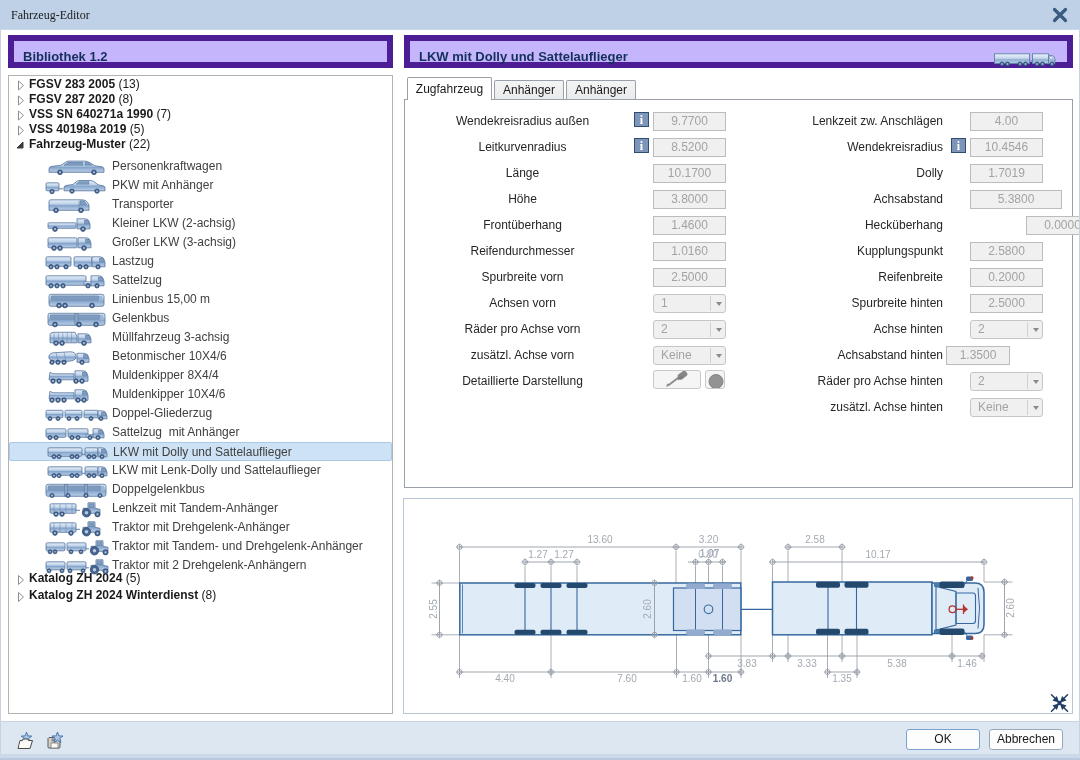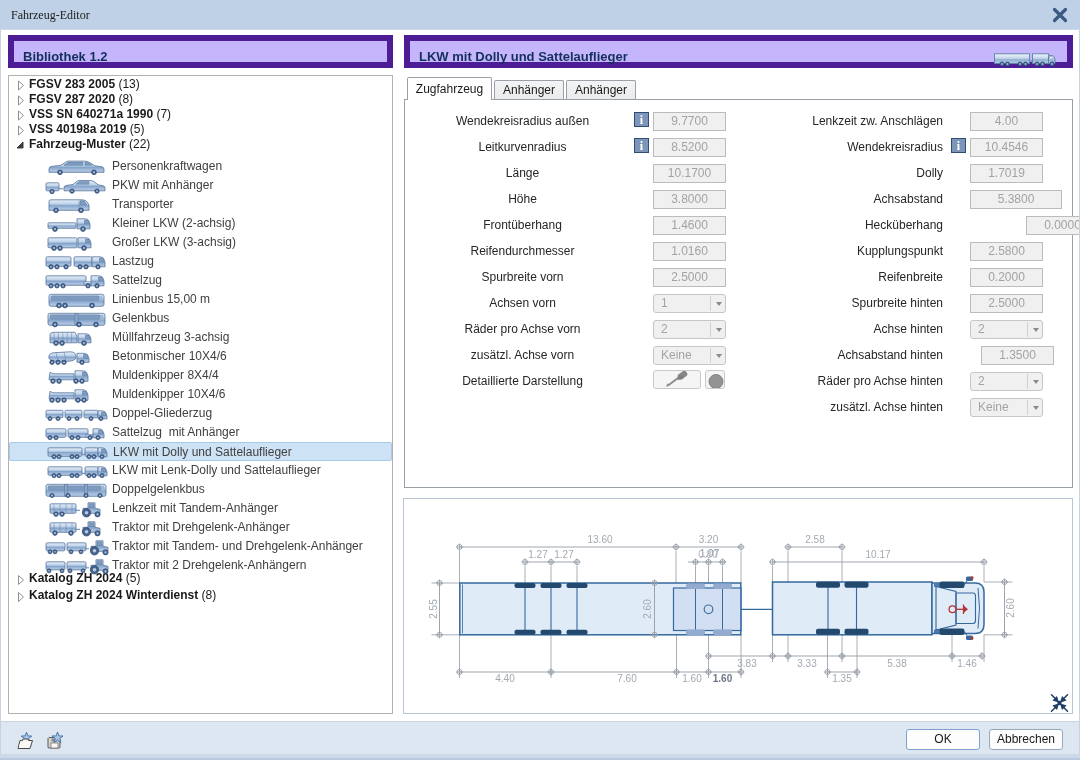--- a/index.html
+++ b/index.html
@@ -552,21 +552,21 @@
 <div class="ffield" style="left:970px;top:267.5px;width:73px">0.2000</div>
 <div class="flabelr" style="top:295px">Spurbreite hinten</div>
 <div class="ffield" style="left:970px;top:293.5px;width:73px">2.5000</div>
 <div class="flabelr" style="top:321px">Achse hinten</div>
 <div class="fcombo" style="left:970px;top:319.5px;width:73px">
     <span class="cval">2</span>
     <span class="cdiv" style="left:56px"></span>
     <span class="carr" style="left:62px"></span>
   </div>
 <div class="flabelr" style="top:347px">Achsabstand hinten</div>
-<div class="ffield" style="left:981px;top:345.5px;width:73px">1.3500</div>
+<div class="ffield" style="left:946px;top:345.5px;width:64px">1.3500</div>
 <div class="flabelr" style="top:373px">Räder pro Achse hinten</div>
 <div class="fcombo" style="left:970px;top:371.5px;width:73px">
     <span class="cval">2</span>
     <span class="cdiv" style="left:56px"></span>
     <span class="carr" style="left:62px"></span>
   </div>
 <div class="flabelr" style="top:399px">zusätzl. Achse hinten</div>
 <div class="fcombo" style="left:970px;top:397.5px;width:73px">
     <span class="cval">Keine</span>
     <span class="cdiv" style="left:56px"></span>

